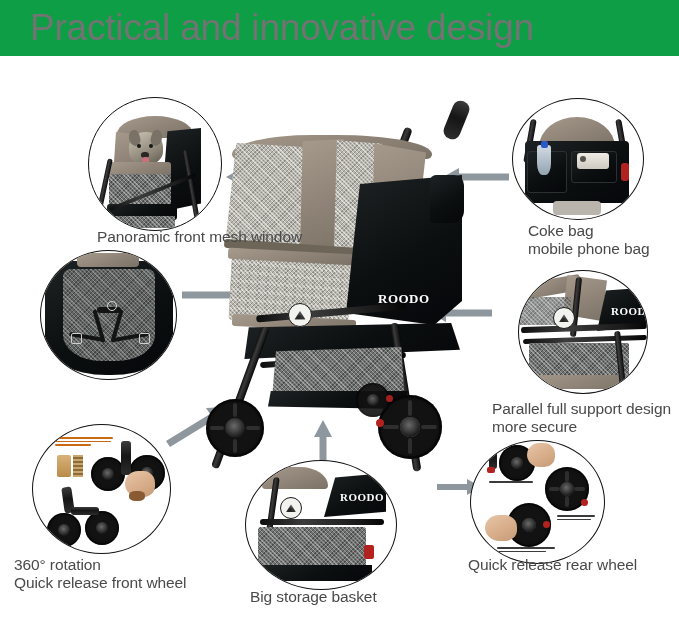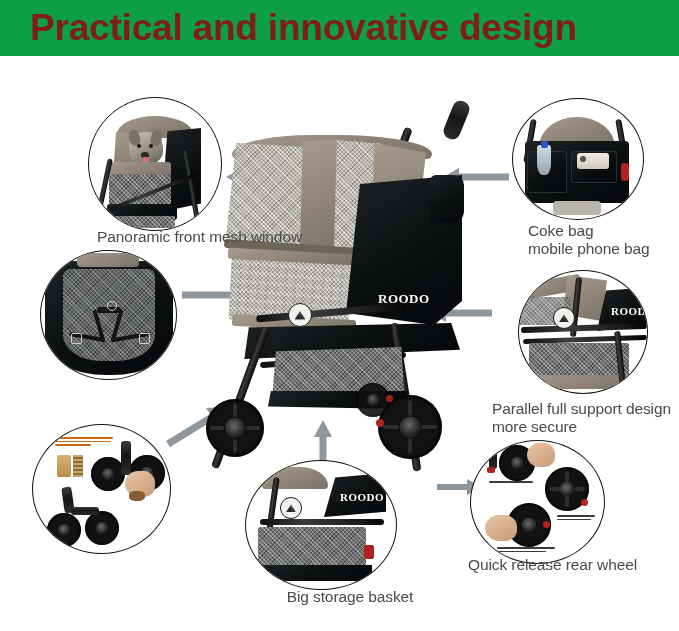--- a/index.html
+++ b/index.html
@@ -12,22 +12,22 @@
   #page{position:absolute;inset:0;background:#fff;}
 
   
   .header-band{
     position:absolute;left:0;top:0;width:679px;height:56px;
     background:#0d9e46;
   }
   .header-title{
     position:absolute;left:30px;top:3px;width:640px;height:50px;
     line-height:50px;
-    font-size:37px;font-weight:700;letter-spacing:-0.2px;
-    color:#7f1d1d;white-space:nowrap;
+    font-size:37px;font-weight:400;letter-spacing:-0.2px;
+    color:#737373;white-space:nowrap;
   }
 
   
   .label{
     position:absolute;color:#4a4a4a;font-size:15.5px;line-height:17.5px;
     white-space:pre;letter-spacing:-0.1px;
   }
   .callout{
     position:absolute;border-radius:50%;overflow:hidden;
     border:1.3px solid #111;background:#fff;
@@ -269,35 +269,37 @@
       <div class="part metal" style="left:30px;top:62px;width:10px;height:26px;transform:rotate(-8deg);"></div>
       <div class="wheel" style="left:14px;top:88px;width:34px;height:34px;">
           <div class="hub" style="left:11px;top:11px;width:12px;height:12px;"></div>
         </div>
       <div class="wheel" style="left:52px;top:86px;width:34px;height:34px;">
           <div class="hub" style="left:11px;top:11px;width:12px;height:12px;"></div>
         </div>
       <div class="part metal" style="left:38px;top:82px;width:28px;height:8px;"></div>
     </div>
   </div>
+  <div class="label" style="left:14px;top:556px;width:230px;">360° rotation
+Quick release front wheel</div>
 
   <div class="callout" style="left:245px;top:460px;width:150px;height:128px;">
     <div class="callout-inner">
       <div class="part fabric-taupe" style="left:16px;top:6px;width:66px;height:22px;border-radius:50% 50% 4px 4px/100% 100% 4px 4px;"></div>
       <div class="part fabric-black" style="left:78px;top:12px;width:62px;height:44px;clip-path:polygon(18% 10%,100% 0,100% 88%,0 100%);"></div>
       <div class="brand" style="left:94px;top:30px;font-size:11px;">ROODO</div>
       <div class="part tube" style="left:24px;top:16px;width:6px;height:54px;transform:rotate(8deg);"></div>
       <div class="part tube" style="left:14px;top:58px;width:124px;height:6px;"></div>
       <div class="roundlogo" style="left:34px;top:36px;width:20px;height:20px;"></div>
       <div class="part mesh-dark" style="left:12px;top:66px;width:108px;height:44px;border-radius:3px;"></div>
       <div class="part fabric-black" style="left:8px;top:104px;width:118px;height:16px;"></div>
       <div class="part" style="left:118px;top:84px;width:10px;height:14px;background:#b2231f;border-radius:2px;"></div>
     </div>
   </div>
-  <div class="label" style="left:250px;top:588px;width:200px;text-align:center;">Big storage basket</div>
+  <div class="label" style="left:250px;top:588px;width:200px;">Big storage basket</div>
 
   <div class="callout" style="left:470px;top:440px;width:133px;height:122px;">
     <div class="callout-inner">
       <div class="wheel" style="left:28px;top:4px;width:36px;height:36px;">
           <div class="hub" style="left:12px;top:12px;width:12px;height:12px;"></div>
         </div>
       <div class="hand" style="left:56px;top:2px;width:28px;height:24px;"></div>
       <div class="part metal" style="left:18px;top:6px;width:8px;height:22px;"></div>
       <div class="redbit" style="left:16px;top:26px;width:8px;height:6px;"></div>
       <div class="microtext dark" style="left:18px;top:40px;width:44px;">

